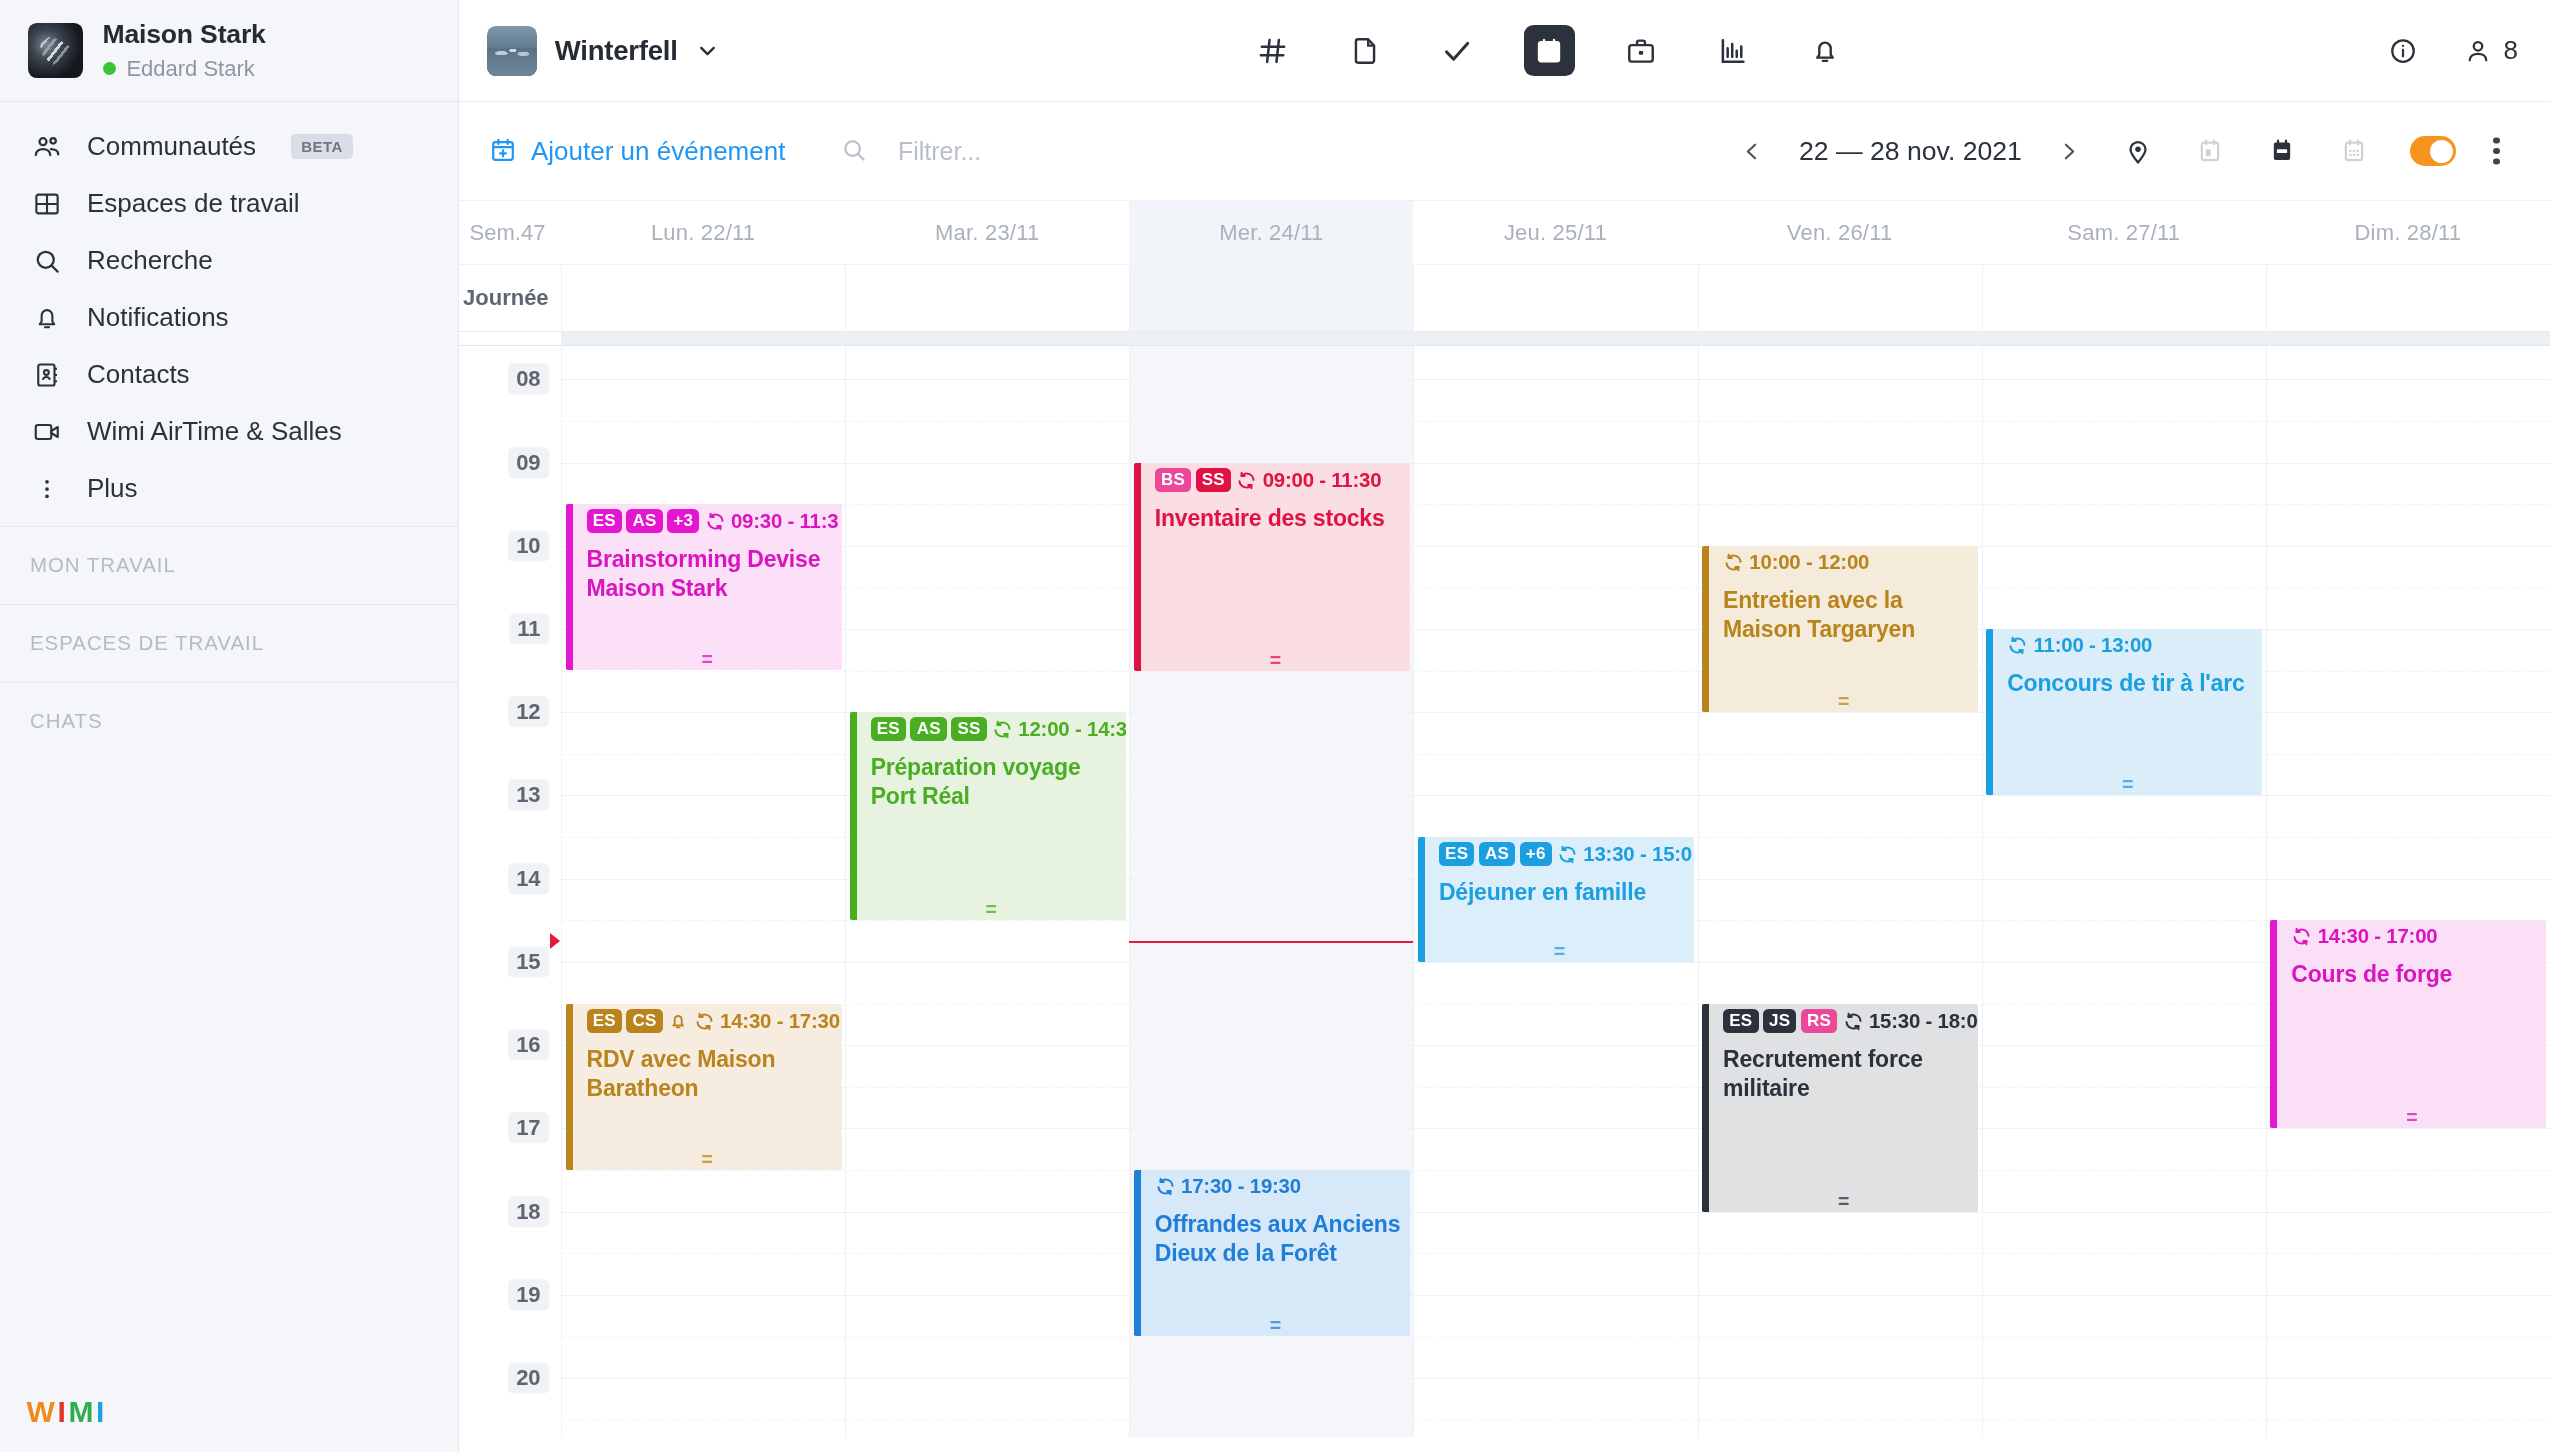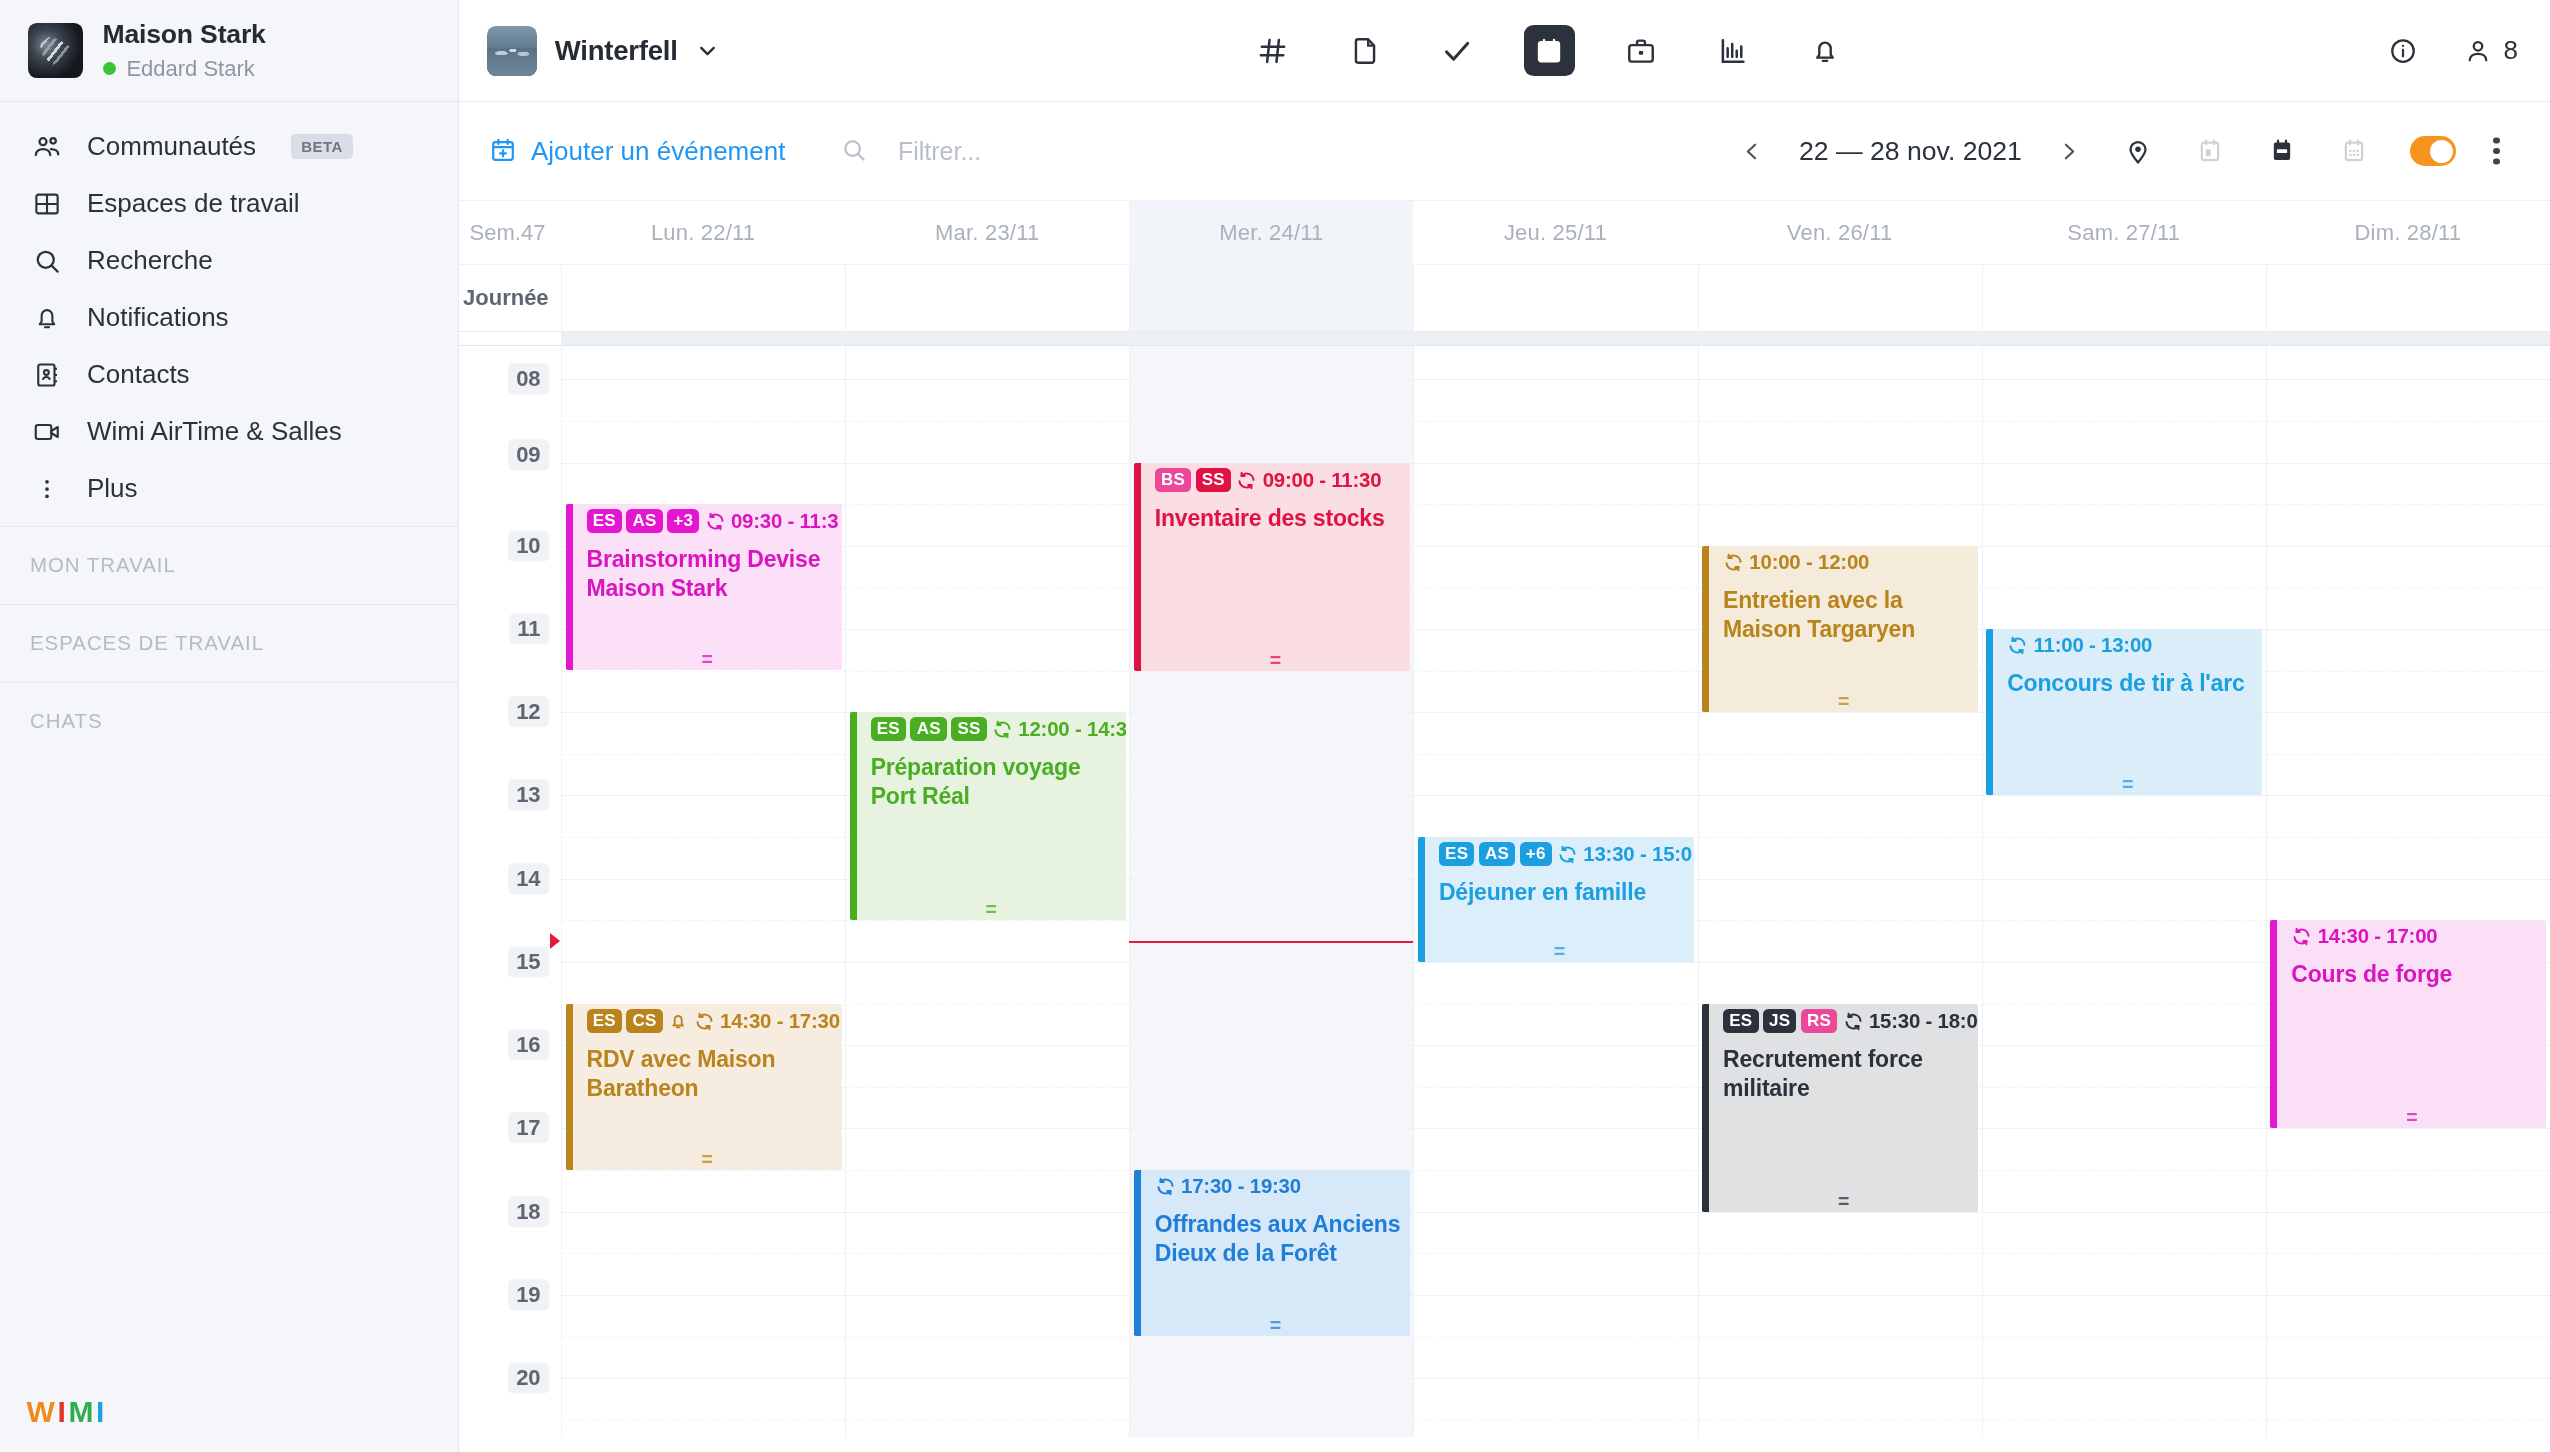--- a/index.html
+++ b/index.html
@@ -521,21 +521,21 @@
       </div>
       <div class="allday-strip">
         <div class="sp-gutter"></div>
           <div class="sp-body"></div>
       </div>
 
       <div class="grid-wrap">
         <div class="grid" id="grid">
           <div class="time-gutter" id="timeGutter">
               <div class="tick" style="top: 33px;">08</div>
-              <div class="tick" style="top: 109px;">09</div>
+              <div class="tick" style="top: 117px;">09</div>
               <div class="tick" style="top: 200px;">10</div>
               <div class="tick" style="top: 283px;">11</div>
               <div class="tick" style="top: 366px;">12</div>
               <div class="tick" style="top: 449px;">13</div>
               <div class="tick" style="top: 533px; margin-left: 38px;">14</div>
               <div class="tick" style="top: 616px;">15</div>
               <div class="tick" style="top: 699px;">16</div>
               <div class="tick" style="top: 782px;">17</div>
               <div class="tick" style="top: 866px;">18</div>
               <div class="tick" style="top: 949px;">19</div>

